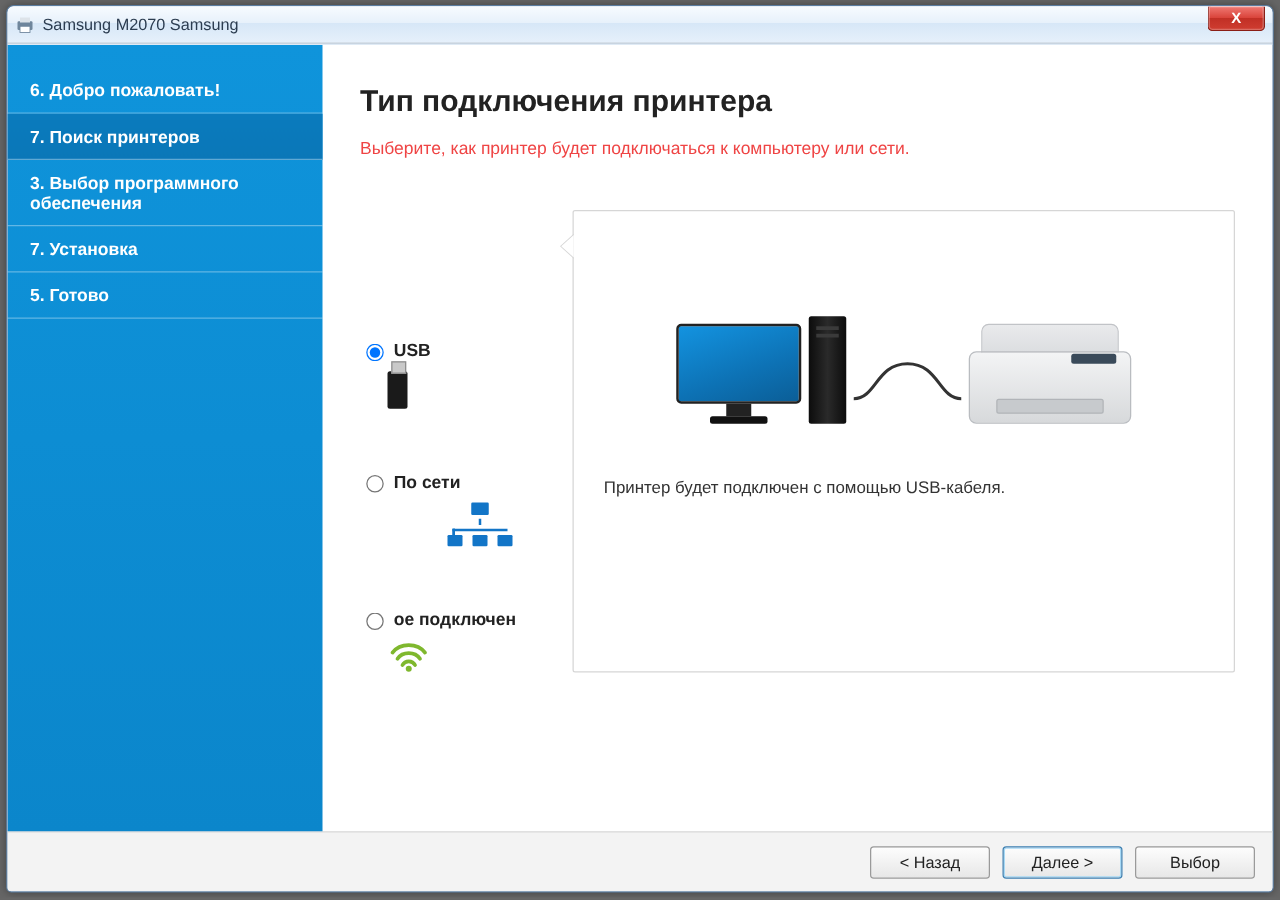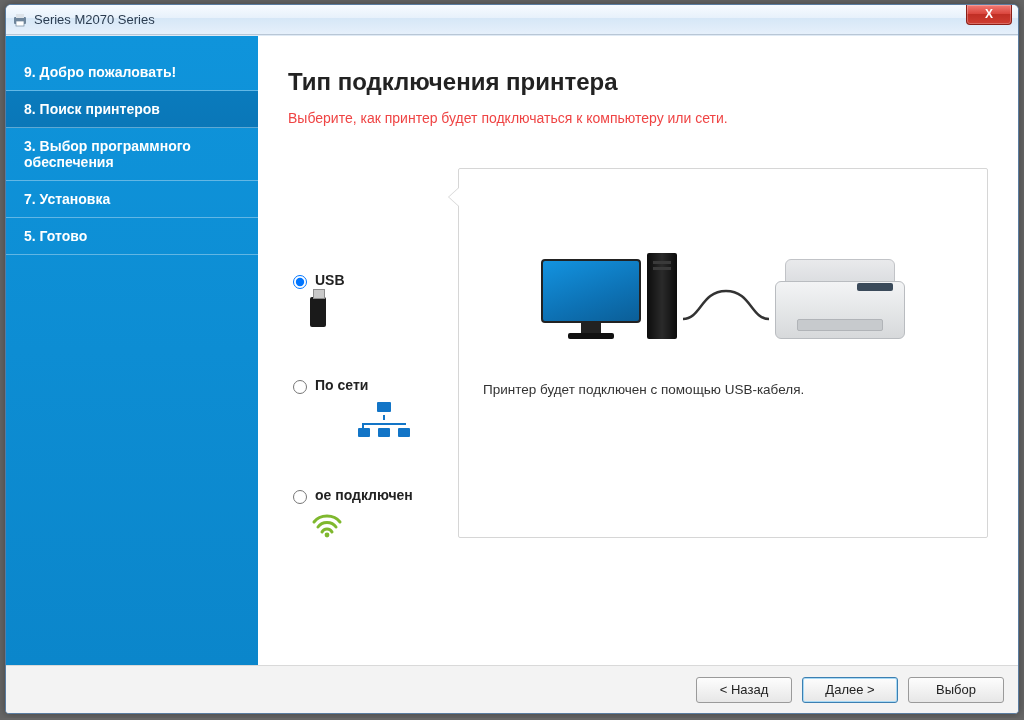--- a/index.html
+++ b/index.html
@@ -140,29 +140,29 @@
 <div class="window">
 
   <div class="titlebar">
     <span class="app-icon">
       <svg width="16" height="16" viewBox="0 0 16 16">
         <rect x="2" y="5" width="12" height="7" rx="1" fill="#6f869c"></rect>
         <rect x="4" y="2" width="8" height="4" fill="#dde3e9"></rect>
         <rect x="4" y="9" width="8" height="5" fill="#fff" stroke="#6f869c" stroke-width="0.7"></rect>
       </svg>
     </span>
-    <span class="title">Series M2070 Series</span>
+    <span class="title">Samsung M2070 Samsung</span>
     <div class="close-btn">X</div>
   </div>
 
   <div class="client">
 
     <div class="sidebar">
-      <div class="step">9. Добро пожаловать!</div>
-      <div class="step active">8. Поиск принтеров</div>
+      <div class="step">6. Добро пожаловать!</div>
+      <div class="step active">7. Поиск принтеров</div>
       <div class="step">3. Выбор программного обеспечения</div>
       <div class="step">7. Установка</div>
       <div class="step">5. Готово</div>
     </div>
 
     <div class="main">
       <h1>Тип подключения принтера</h1>
       <div class="subtitle">Выберите, как принтер будет подключаться к компьютеру или сети.</div>
 
       <div class="content-row">

